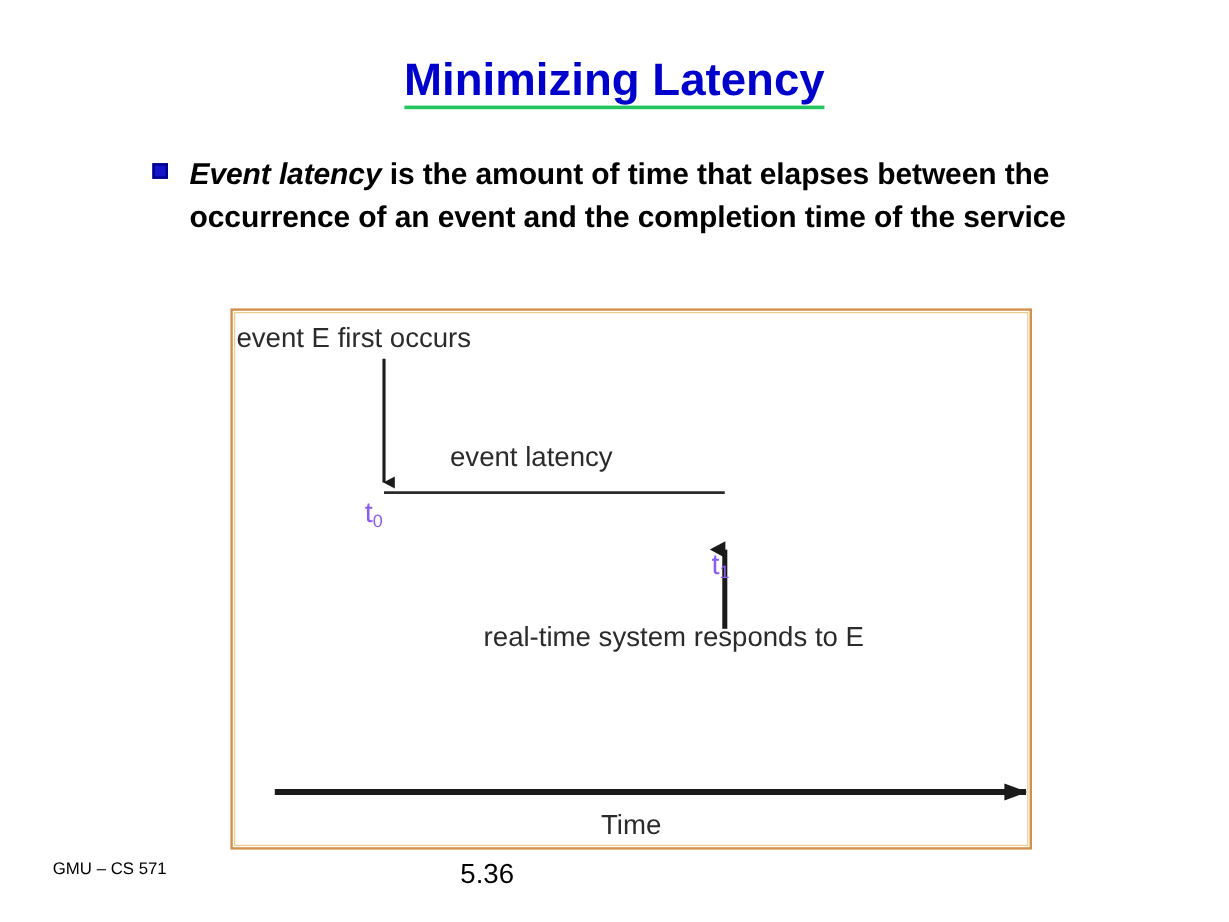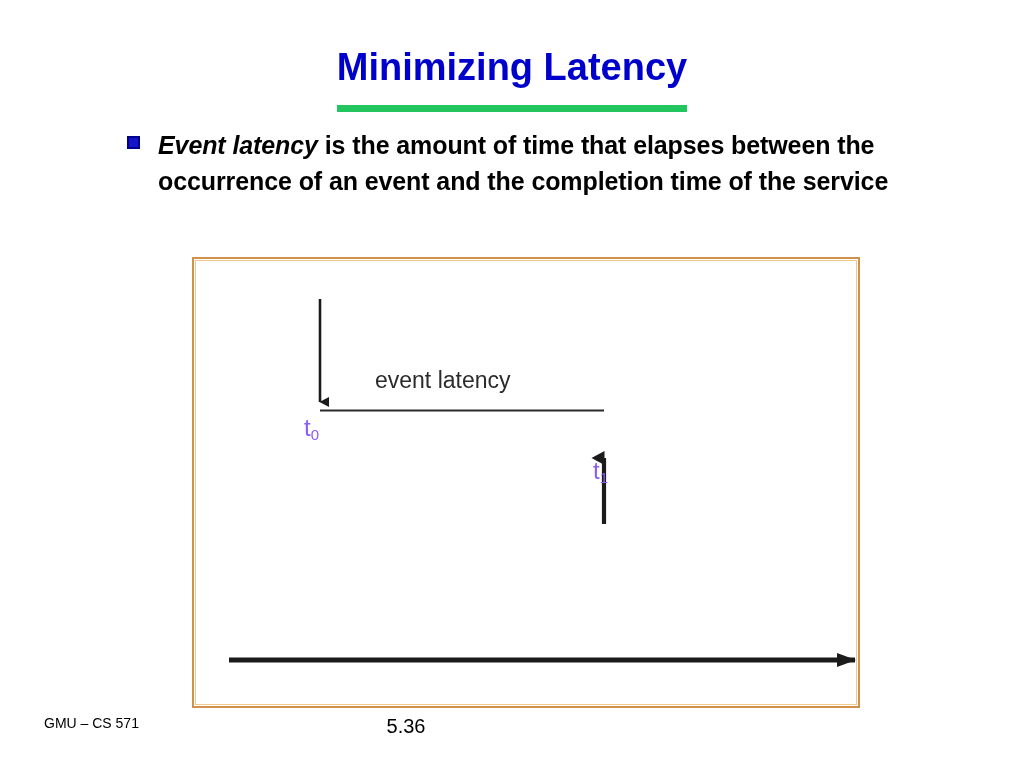--- a/index.html
+++ b/index.html
@@ -21,22 +21,22 @@
     left: 0;
     top: 46px;
     width: 1024px;
     text-align: center;
     font-size: 38px;
     font-weight: bold;
     color: #0000cc;
     letter-spacing: 0px;
   }
   #slide-title .title-text {
-    border-bottom: 7px solid #22c55e;
-    padding-bottom: 17px;
+    border-bottom: 3px solid #22c55e;
+    padding-bottom: 0;
     display: inline-block;
     line-height: 1.05;
   }
 
   
   #bullet-block {
     position: absolute;
     left: 125px;
     top: 128px;
     width: 790px;
@@ -130,21 +130,21 @@
     top: 715px;
     font-size: 14px;
     color: #000000;
   }
   #footer-page {
     position: absolute;
     left: 0;
     top: 715px;
     width: 812px;
     text-align: center;
-    font-size: 20px;
+    font-size: 23px;
     color: #000000;
   }
 </style>
 </head>
 <body>
 
 <div id="slide-title">
   <span class="title-text">Minimizing Latency</span>
 </div>
 
@@ -172,24 +172,27 @@
 
     <line x1="126" y1="40" x2="126" y2="143" stroke="#1b1b1b" stroke-width="2.6" marker-end="url(#arrowdown)"></line>
 
     <line x1="126" y1="151.5" x2="410" y2="151.5" stroke="#2b2b2b" stroke-width="2.2"></line>
 
     <line x1="410" y1="265" x2="410" y2="199" stroke="#1b1b1b" stroke-width="4.2" marker-end="url(#arrowup)"></line>
 
     <line x1="35" y1="401" x2="661" y2="401" stroke="#1b1b1b" stroke-width="5" marker-end="url(#arrowright)"></line>
   </svg>
 
+  <div class="fig-label" id="label-event-occurs">event E first occurs</div>
 
   <div class="fig-label" id="label-event-latency">event latency</div>
 
+  <div class="fig-label" id="label-responds">real-time system responds to E</div>
 
+  <div class="fig-label" id="label-time">Time</div>
 
   <div class="tick-label" id="tick-t0"><span>t</span><sub>0</sub></div>
 
   <div class="tick-label" id="tick-t1"><span>t</span><sub>1</sub></div>
 
 </div>
 
 <div id="footer-left">GMU – CS 571</div>
 <div id="footer-page">5.36</div>
 

